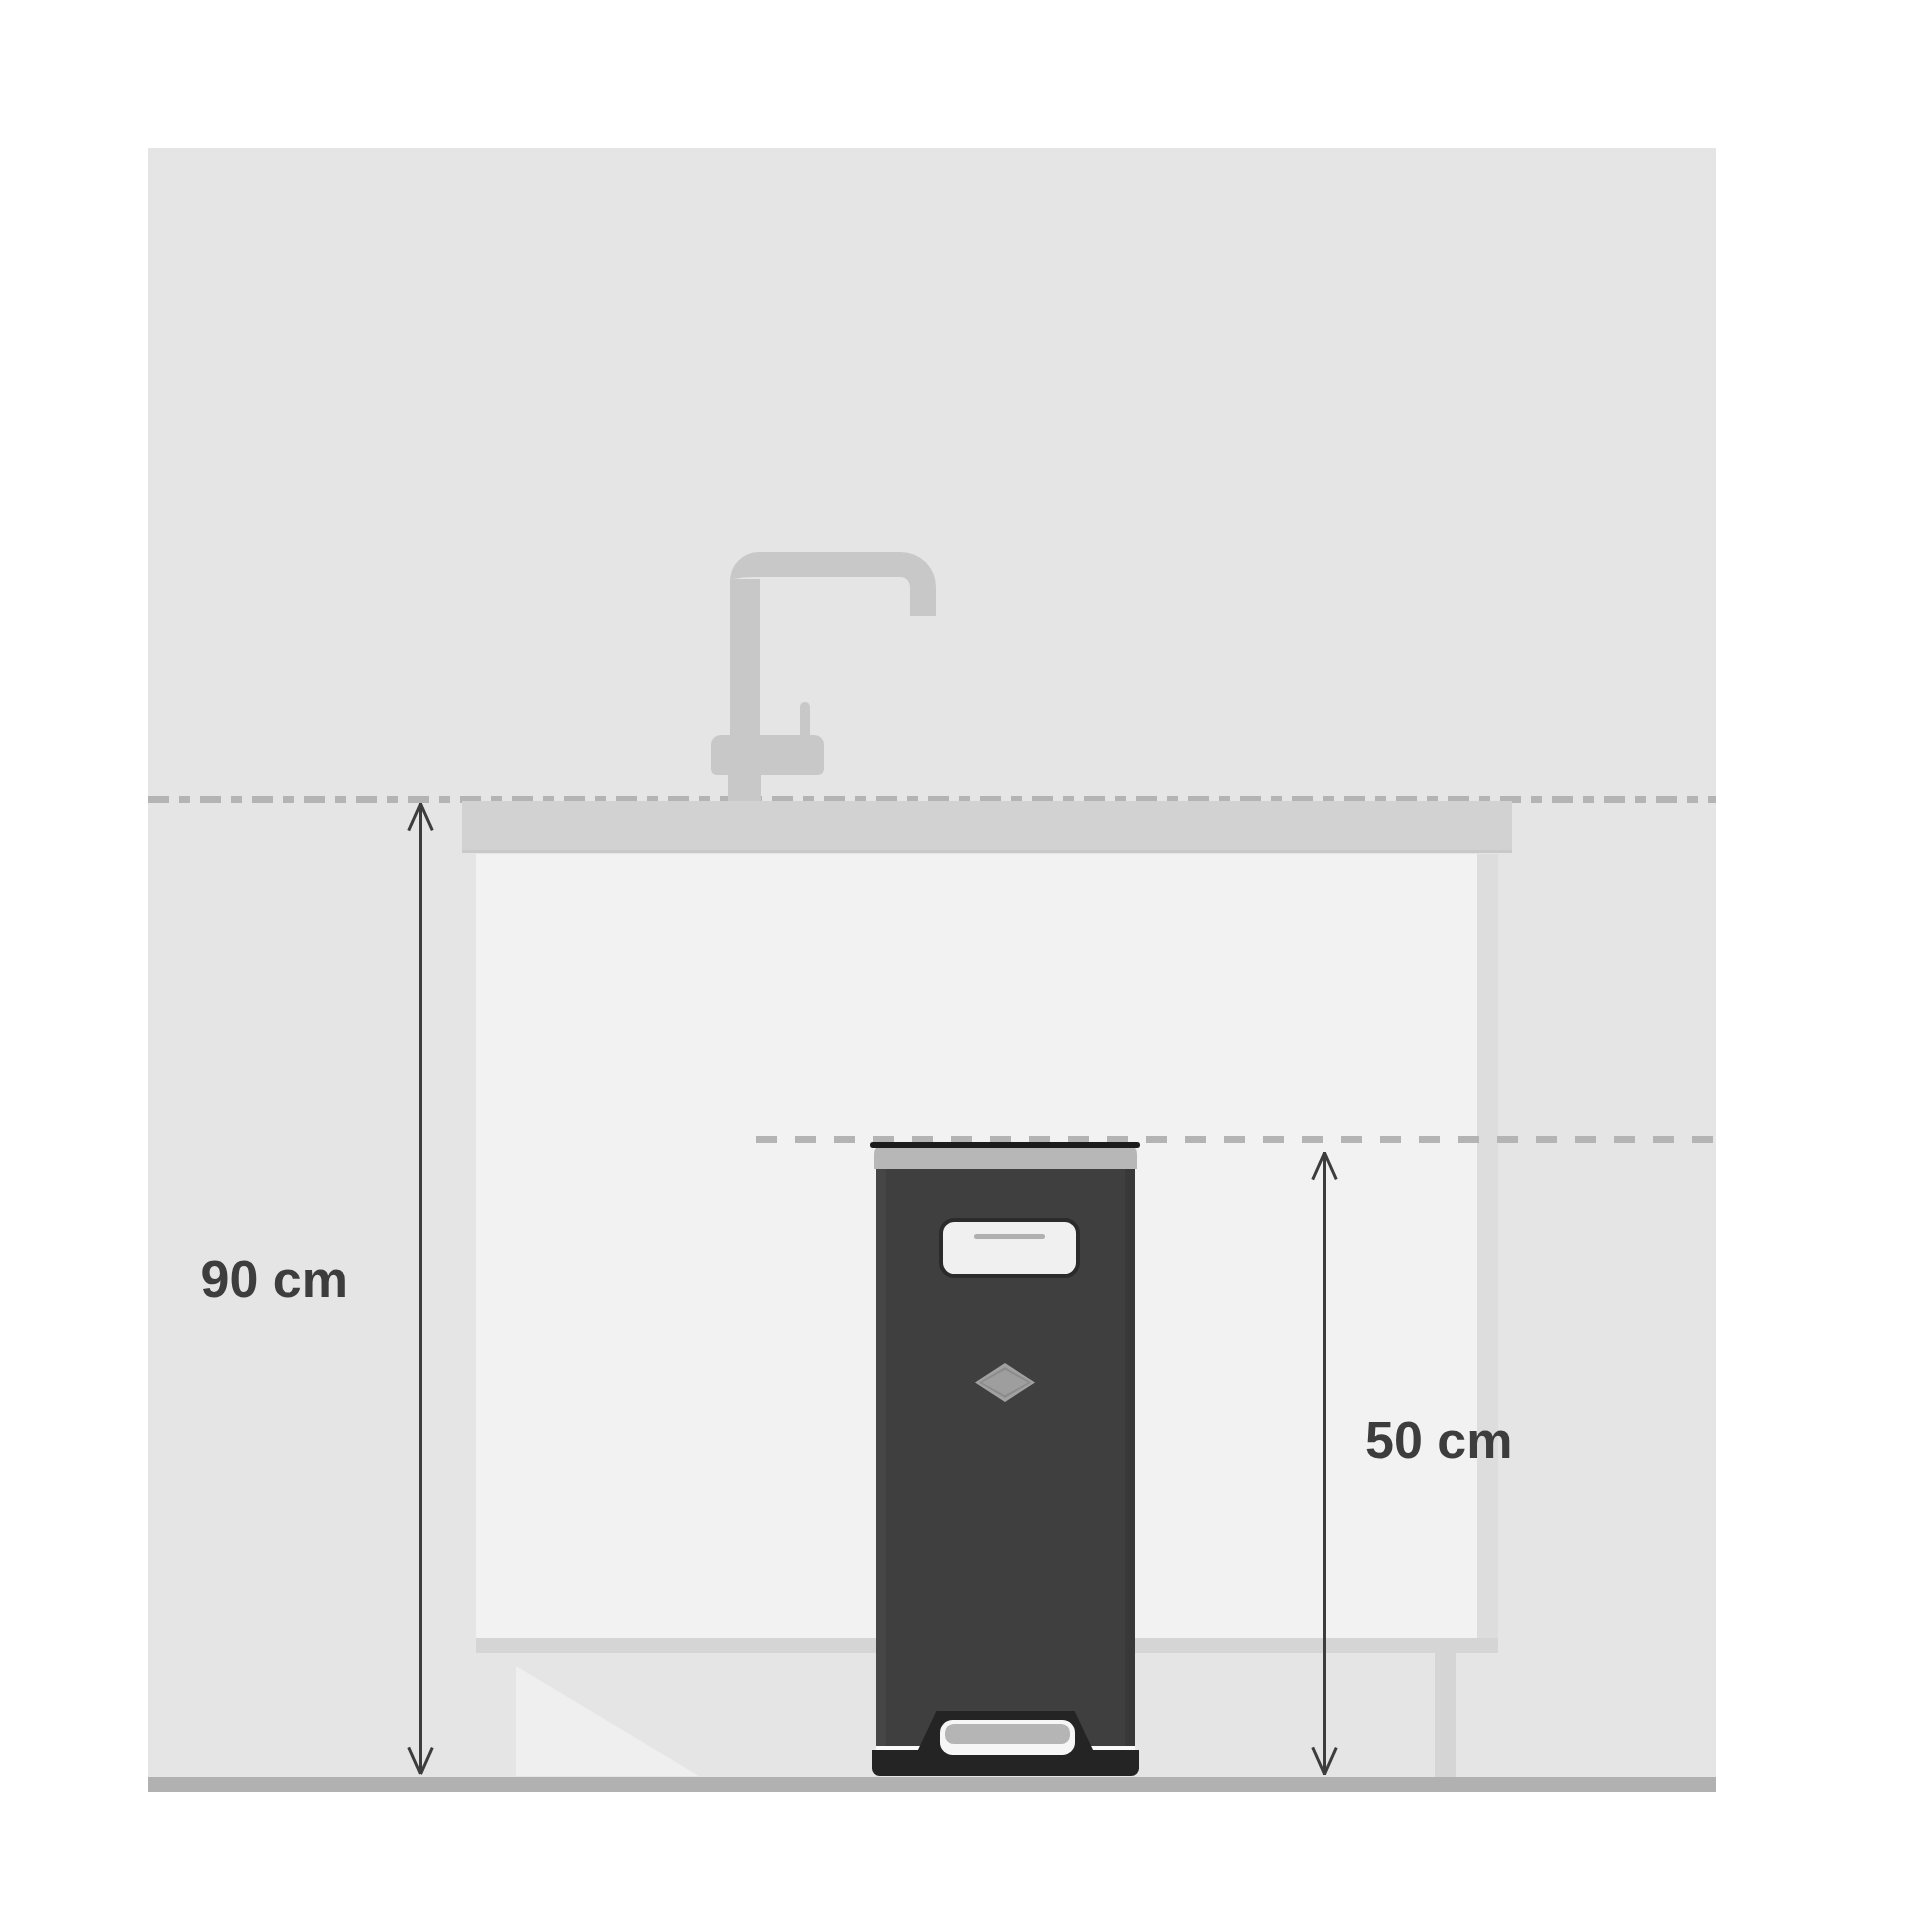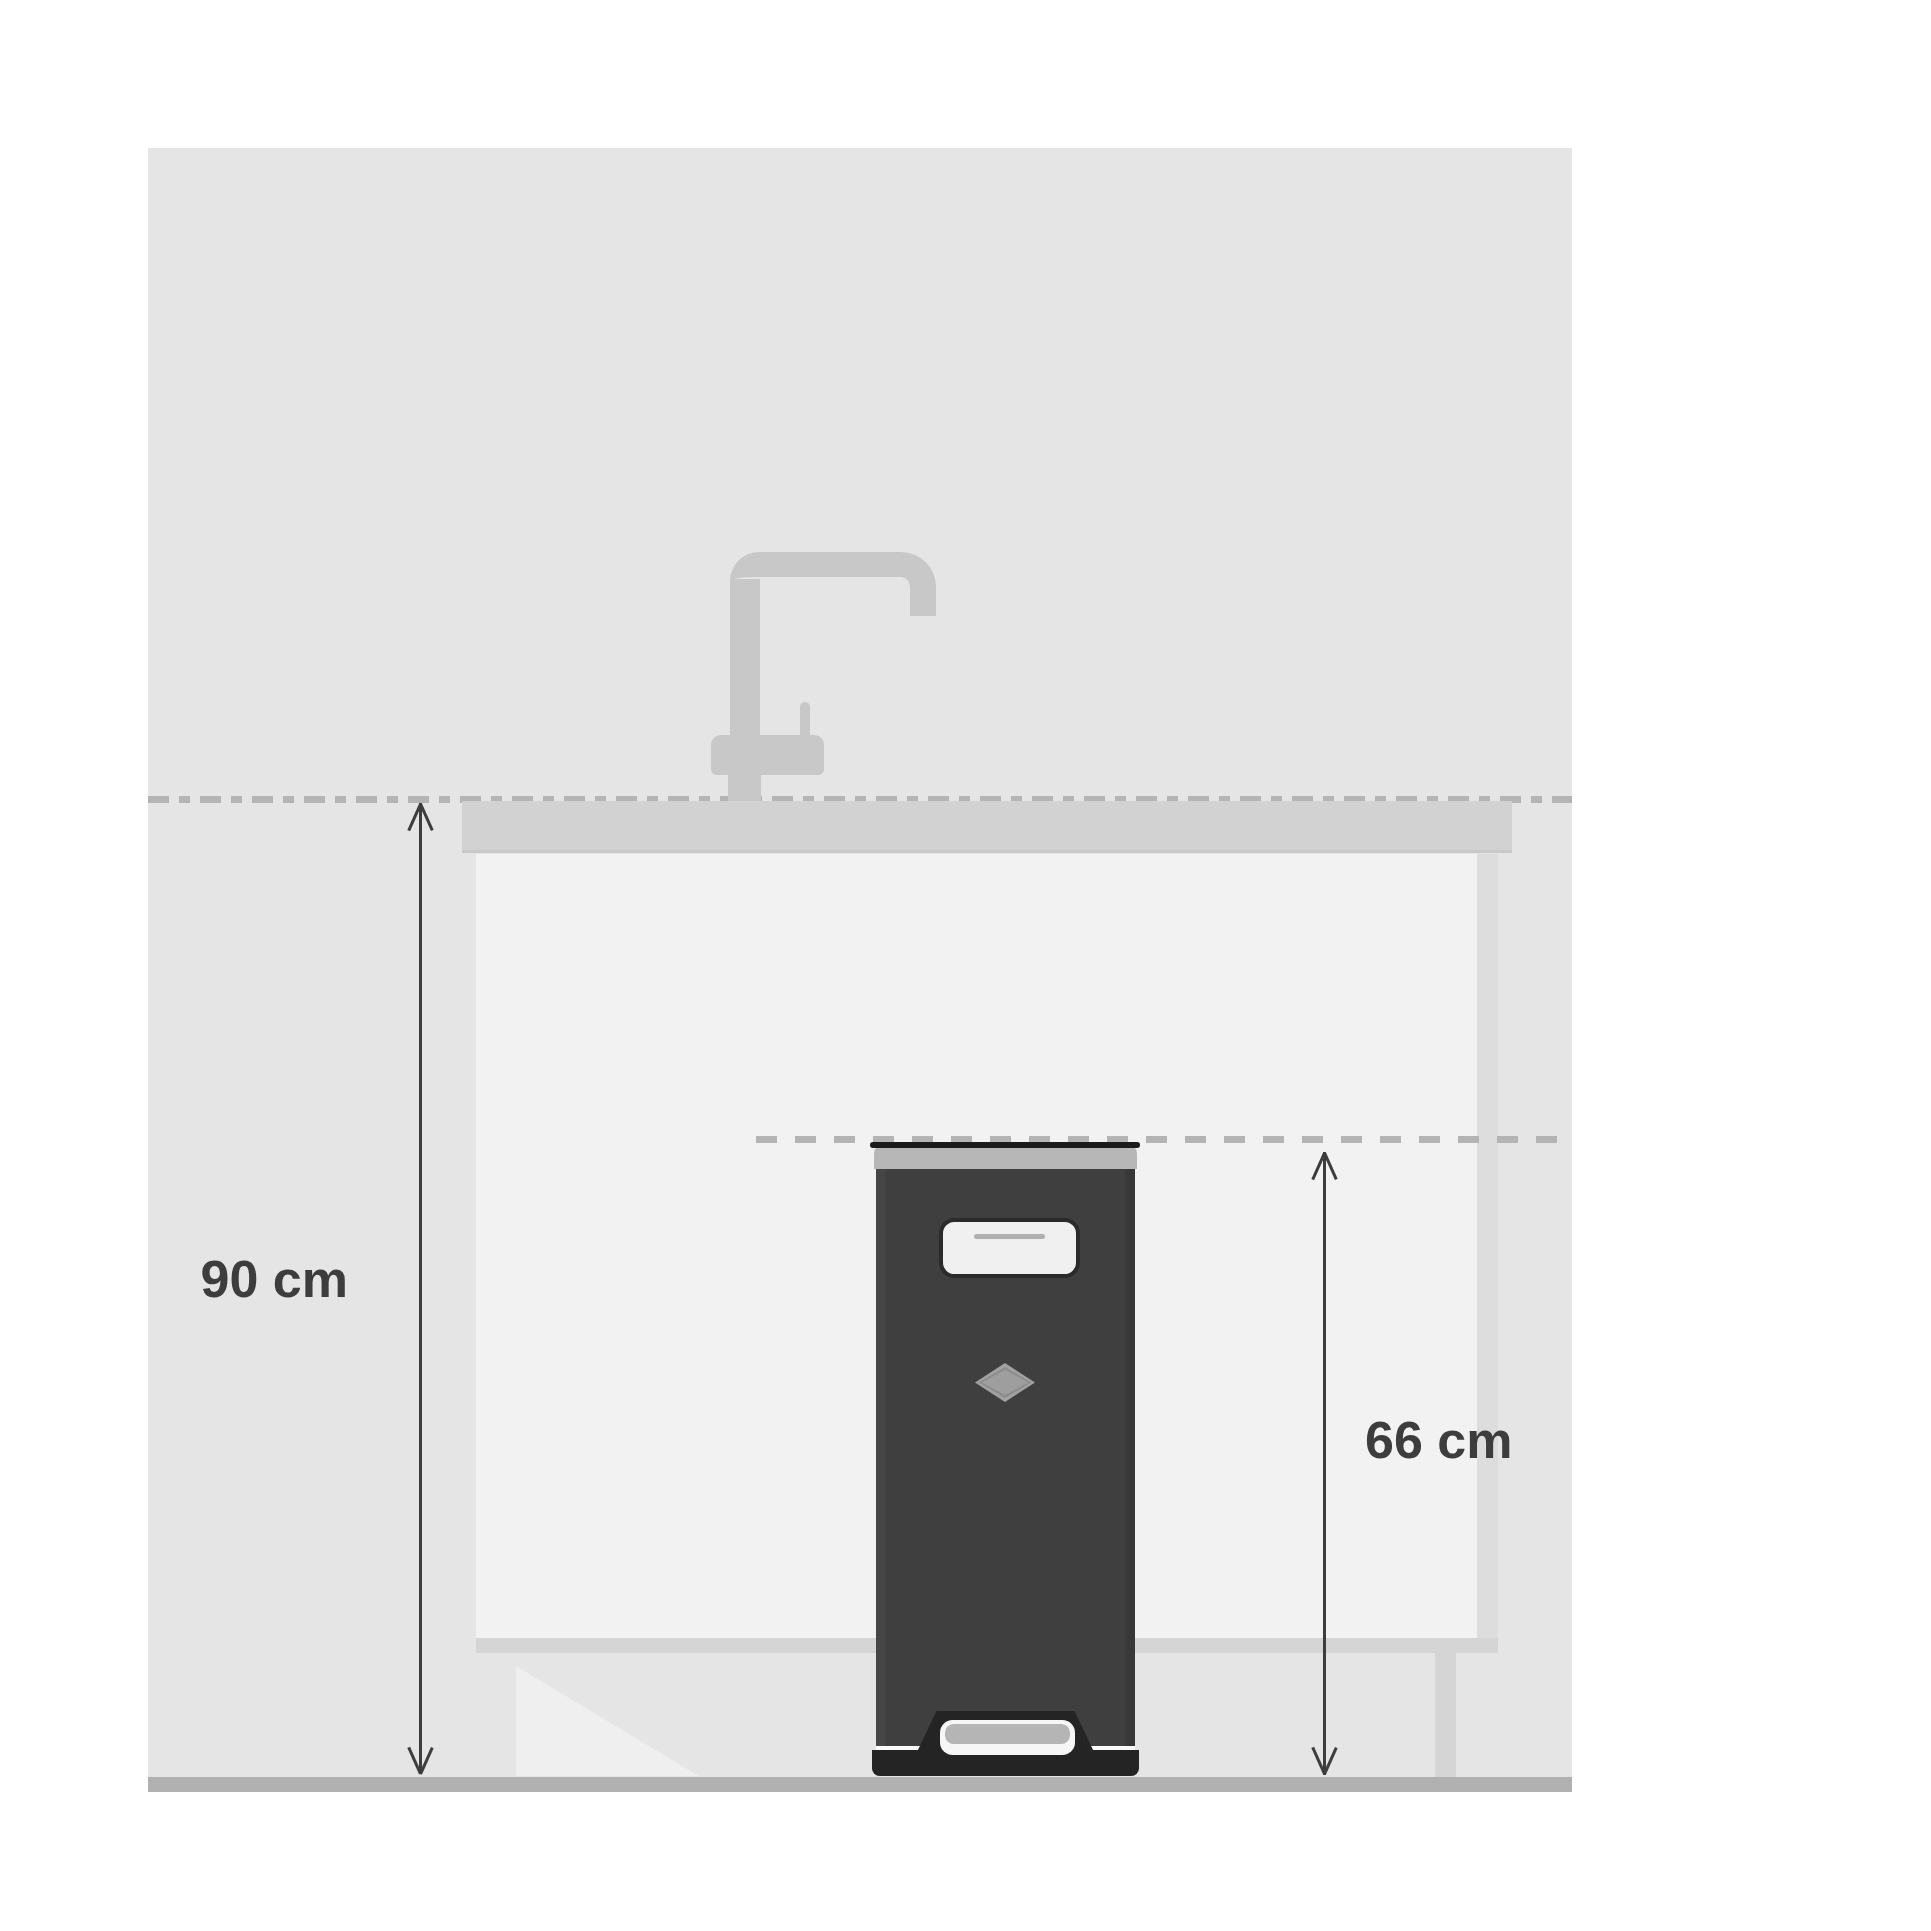--- a/index.html
+++ b/index.html
@@ -1,17 +1,17 @@
 <!DOCTYPE html>
 <html style="--c-wall: #e5e5e5; --c-counter: #d2d2d2; --c-counter-edge: #c9c9c9; --c-cabinet: #f2f2f2; --c-cabinet-shadow: #d5d5d5; --c-toe-kick-highlight: #efefef; --c-floor: #b1b1b1; --c-faucet: #c8c8c8; --c-dash-line: #b4b4b4; --c-bin-body: #3f3f3f; --c-bin-lid: #b7b7b7; --c-bin-rim: #1c1c1c; --c-pedal: #242424; --c-plate-fill: #f0f0f0; --c-plate-line: #b0b0b0; --c-diamond: #a1a1a1; --c-dimension: #3d3d3d;"><head>
 <meta charset="utf-8">
 <style>
   html,body{margin:0;padding:0;background:#ffffff;}
   .canvas{
-    position:relative;width:1572px;height:1931px;background:#ffffff;overflow:hidden;
+    position:relative;width:1716px;height:1931px;background:#ffffff;overflow:hidden;
     font-family:"Liberation Sans","DejaVu Sans",sans-serif;
   }
   .abs{position:absolute;}
 
   
   .wall{left:148px;top:148px;width:1637px;height:1629px;background:var(--c-wall,#e5e5e5);}
   .floor{left:148px;top:1777px;width:1637px;height:15.4px;background:var(--c-floor,#b1b1b1);}
 
   
   .faucet-arm{
@@ -163,19 +163,19 @@
     <div class="abs barb barb-bottom b90-br"></div>
     <div class="abs dim-label label-90">90 cm</div>
   </div>
 
   <div>
     <div class="abs dim-shaft shaft-66"></div>
     <div class="abs barb barb-top b66-tl"></div>
     <div class="abs barb barb-top b66-tr"></div>
     <div class="abs barb barb-bottom b66-bl"></div>
     <div class="abs barb barb-bottom b66-br"></div>
-    <div class="abs dim-label label-66">66 cm</div>
+    <div class="abs dim-label label-66">50 cm</div>
   </div>
 
   <div class="abs floor"></div>
 
 </div>
 
 
 </body></html>

